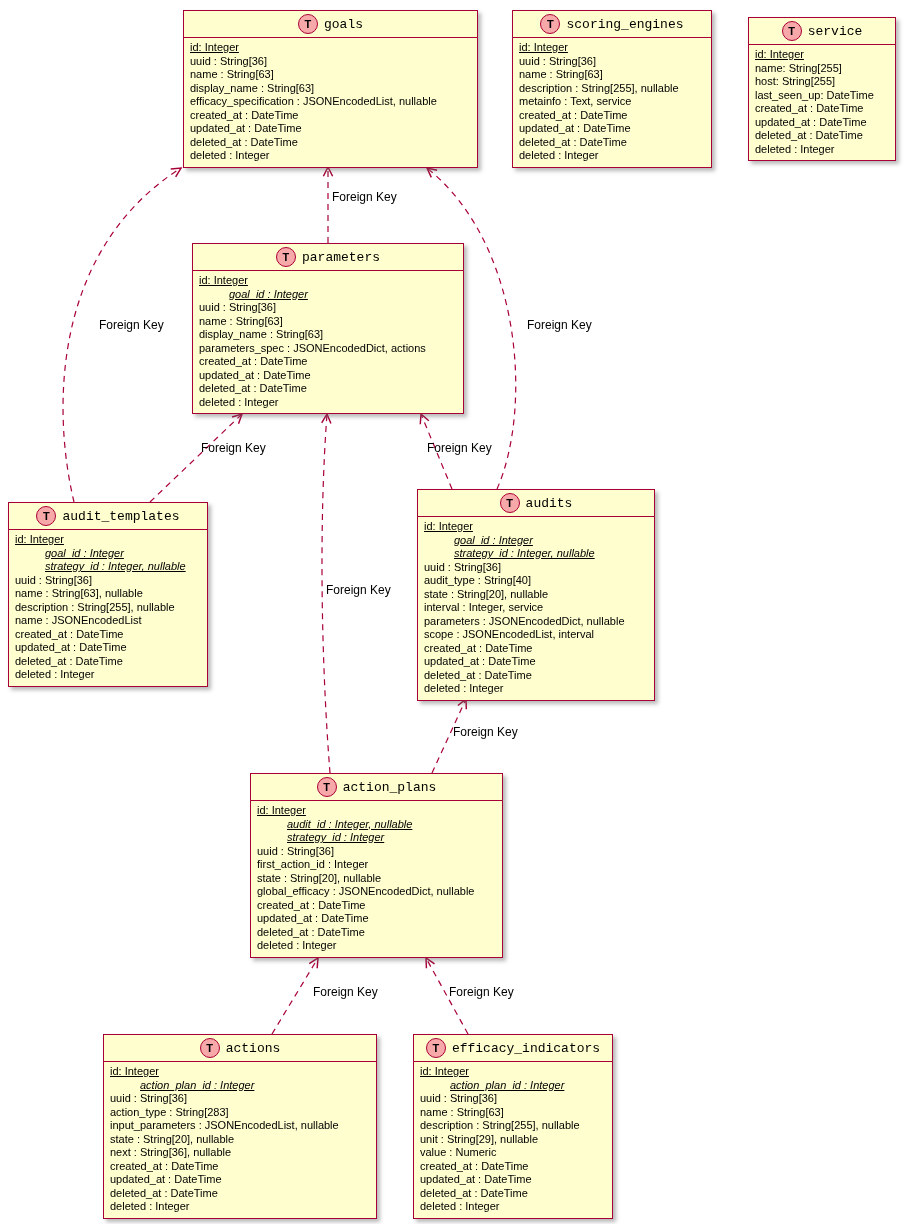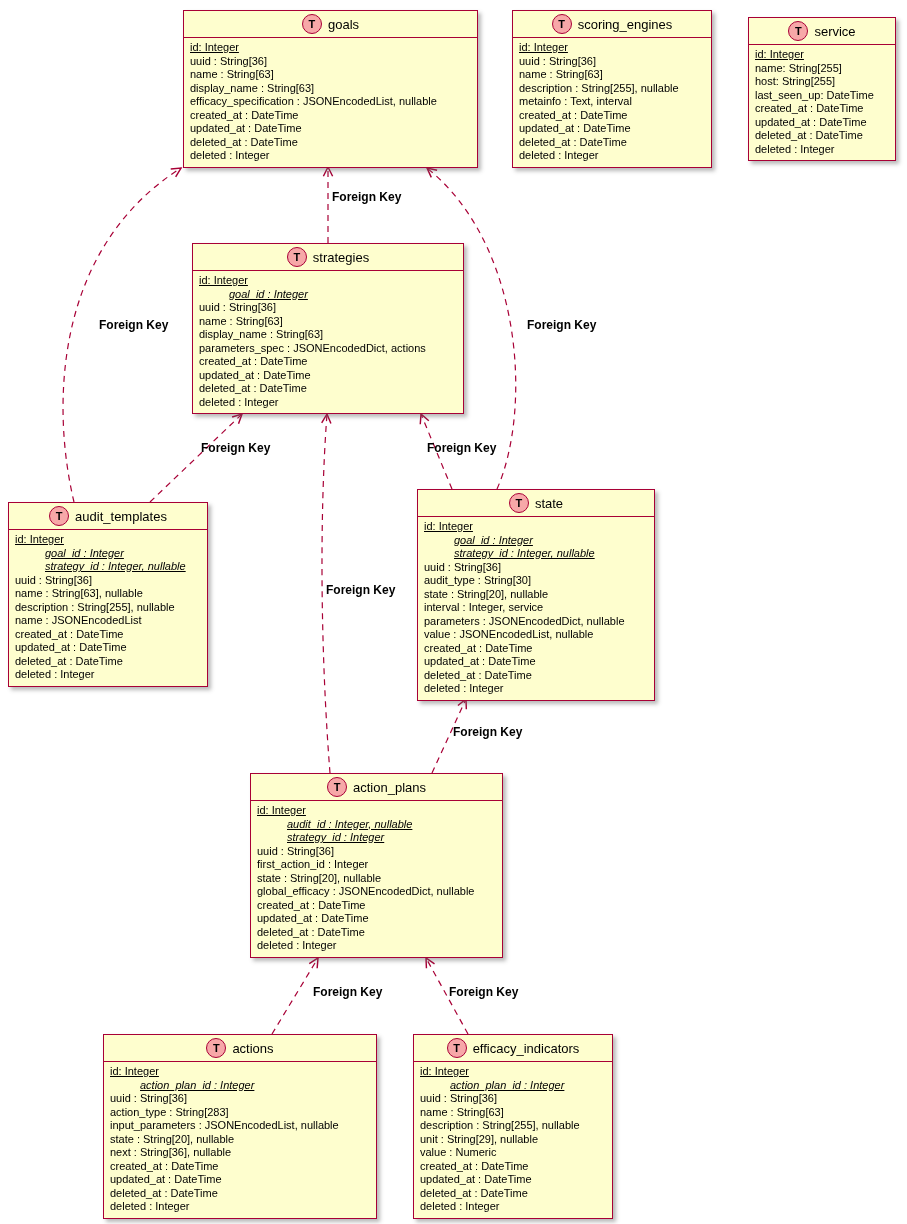--- a/index.html
+++ b/index.html
@@ -53,20 +53,21 @@
     border: 1px solid #A80036;
     font-size: 11px;
     font-weight: bold;
     color: #000000;
     flex: 0 0 auto;
   }
   .tname {
     font-size: 13px;
     color: #000000;
     white-space: nowrap;
+    font-family: Liberation Mono, monospace;
   }
   .tfields {
     border-top: 1.5px solid #A80036;
     padding: 3px 0 4px 0;
   }
   .field {
     font-size: 11px;
     line-height: 13.5px;
     color: #000000;
     padding: 0 6px;
@@ -74,21 +75,20 @@
     overflow: hidden;
   }
   .field.pk { text-decoration: underline; }
   .field.fk { text-decoration: underline; font-style: italic; padding-left: 36px; }
   .fk-label {
     position: absolute;
     z-index: 3;
     font-size: 12px;
     color: #000000;
     white-space: nowrap;
-    font-weight: bold;
   }
 </style>
 </head>
 <body>
 
 <div id="canvas">
 
   <svg class="edges" width="907" height="1224" aria-hidden="true">
     <defs>
       <marker id="arrowhead" viewBox="0 0 10 10" refX="8.5" refY="5" markerWidth="11" markerHeight="11" orient="auto">
@@ -127,21 +127,21 @@
   <div class="db-table" style="left:512px;top:10px;width:200px;">
     <div class="thead">
       <span class="spot">T</span>
       <span class="tname">scoring_engines</span>
     </div>
     <div class="tfields">
         <div class="field pk">id: Integer</div>
         <div class="field">uuid : String[36]</div>
         <div class="field">name : String[63]</div>
         <div class="field">description : String[255], nullable</div>
-        <div class="field">metainfo : Text, interval</div>
+        <div class="field">metainfo : Text, service</div>
         <div class="field">created_at : DateTime</div>
         <div class="field">updated_at : DateTime</div>
         <div class="field">deleted_at : DateTime</div>
         <div class="field">deleted : Integer</div>
       </div>
   </div>
 
   <div class="db-table" style="left:748px;top:17px;width:148px;">
     <div class="thead">
       <span class="spot">T</span>
@@ -155,21 +155,21 @@
         <div class="field">created_at : DateTime</div>
         <div class="field">updated_at : DateTime</div>
         <div class="field">deleted_at : DateTime</div>
         <div class="field">deleted : Integer</div>
       </div>
   </div>
 
   <div class="db-table" style="left:192px;top:243px;width:272px;">
     <div class="thead">
       <span class="spot">T</span>
-      <span class="tname">strategies</span>
+      <span class="tname">parameters</span>
     </div>
     <div class="tfields">
         <div class="field pk">id: Integer</div>
         <div class="field fk">goal_id : Integer</div>
         <div class="field">uuid : String[36]</div>
         <div class="field">name : String[63]</div>
         <div class="field">display_name : String[63]</div>
         <div class="field">parameters_spec : JSONEncodedDict, actions</div>
         <div class="field">created_at : DateTime</div>
         <div class="field">updated_at : DateTime</div>
@@ -194,32 +194,32 @@
         <div class="field">created_at : DateTime</div>
         <div class="field">updated_at : DateTime</div>
         <div class="field">deleted_at : DateTime</div>
         <div class="field">deleted : Integer</div>
       </div>
   </div>
 
   <div class="db-table" style="left:417px;top:489px;width:238px;">
     <div class="thead">
       <span class="spot">T</span>
-      <span class="tname">state</span>
+      <span class="tname">audits</span>
     </div>
     <div class="tfields">
         <div class="field pk">id: Integer</div>
         <div class="field fk">goal_id : Integer</div>
         <div class="field fk">strategy_id : Integer, nullable</div>
         <div class="field">uuid : String[36]</div>
-        <div class="field">audit_type : String[30]</div>
+        <div class="field">audit_type : String[40]</div>
         <div class="field">state : String[20], nullable</div>
         <div class="field">interval : Integer, service</div>
         <div class="field">parameters : JSONEncodedDict, nullable</div>
-        <div class="field">value : JSONEncodedList, nullable</div>
+        <div class="field">scope : JSONEncodedList, interval</div>
         <div class="field">created_at : DateTime</div>
         <div class="field">updated_at : DateTime</div>
         <div class="field">deleted_at : DateTime</div>
         <div class="field">deleted : Integer</div>
       </div>
   </div>
 
   <div class="db-table" style="left:250px;top:773px;width:253px;">
     <div class="thead">
       <span class="spot">T</span>

